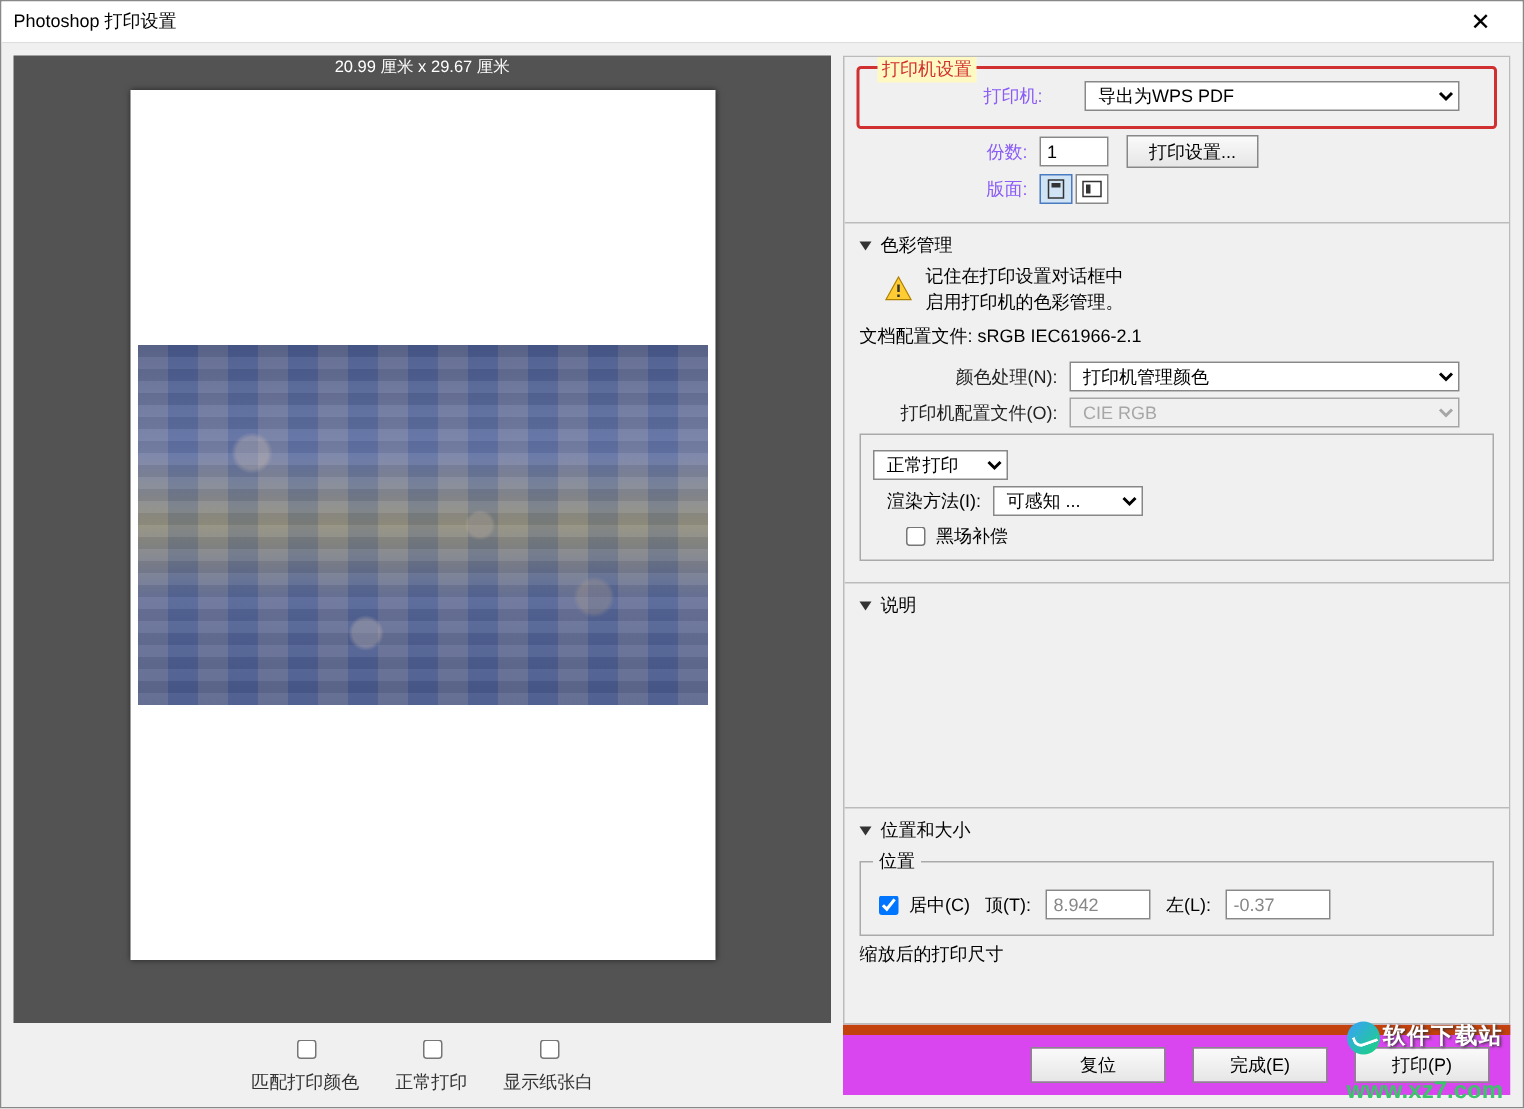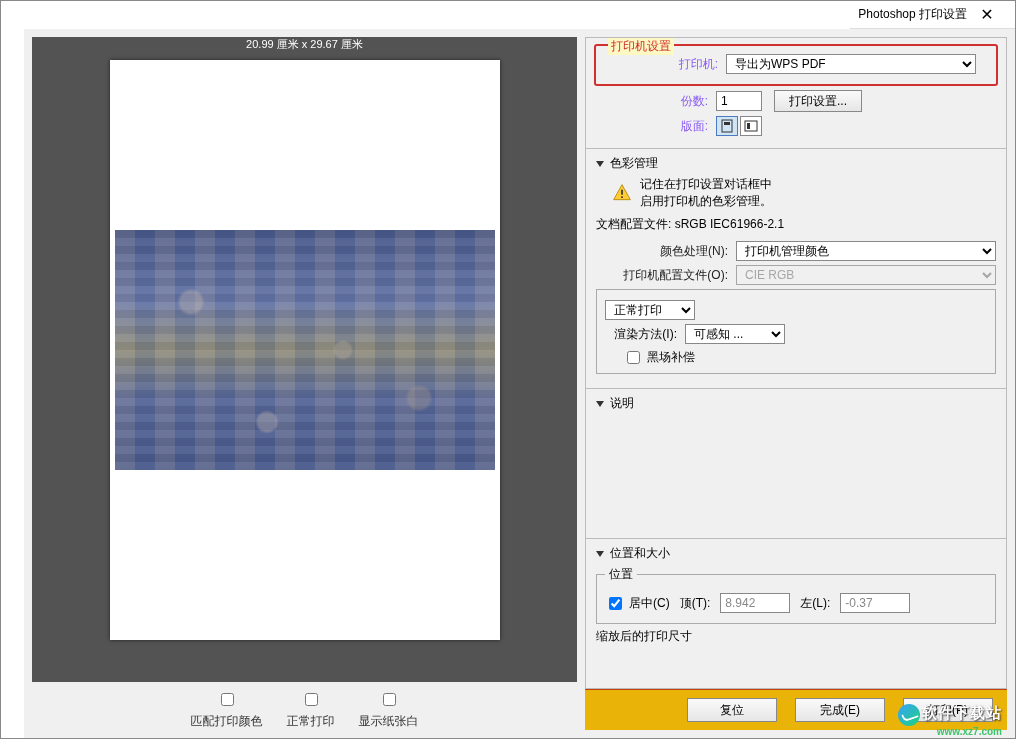--- a/index.html
+++ b/index.html
@@ -1,17 +1,17 @@
 <!DOCTYPE html>
 <html><head>
 <meta charset="utf-8">
 <style>
 * { box-sizing: border-box; font-family: "Microsoft YaHei", Arial, sans-serif; font-size: 12px; }
 body { margin: 0; background: #f0f0f0; width: 1016px; height: 739px; overflow: hidden; }
-.window { width: 1016px; height: 739px; background: #fff; border: 1px solid #888; display: flex; flex-direction: column; align-items: flex-end; }
+.window { width: 1016px; height: 739px; background: #fff; border: 1px solid #888; display: flex; flex-direction: column; }
 .titlebar { height: 28px; display: flex; align-items: center; padding: 0 8px; background: #fff; border-bottom: 1px solid #ddd; }
 .titlebar-title { flex: 1; }
 .titlebar-close { width: 40px; text-align: center; font-size: 16px; cursor: pointer; }
 .content { flex: 1; display: flex; background: #f0f0f0; padding: 8px; gap: 8px; overflow: hidden; }
 .left-panel { width: 545px; display: flex; flex-direction: column; }
 .preview-wrap { flex: 1; background: #535353; position: relative; display: flex; flex-direction: column; align-items: center; }
 .dim-label { color: #fff; font-size: 11px; margin-bottom: 2px; }
 .paper { width: 390px; height: 580px; background: #fff; box-shadow: 0 0 4px rgba(0,0,0,0.6); display: flex; align-items: center; justify-content: center; margin-top: 6px; }
 .photo { width: 380px; height: 240px; background: linear-gradient(135deg,#3a4a7a 0%,#5a6a9a 20%,#8a7a6a 40%,#4a5a8a 60%,#6a6a9a 80%,#3a4a7a 100%); position: relative; overflow: hidden; }
 .photo::before { content: ""; position: absolute; inset: 0; background:
@@ -27,43 +27,43 @@
 .left-checks label { display: flex; align-items: center; gap: 4px; flex-direction: column; }
 
 .right-panel { flex: 1; display: flex; flex-direction: column; overflow: hidden; }
 .scroll-area { flex: 1; overflow-y: auto; border: 1px solid #bbb; background: #f0f0f0; padding: 0; position: relative; }
 .group-highlight { border: 2px solid #d03030; border-radius: 3px; padding: 4px 10px 6px 10px; margin: 6px 8px 4px 8px; position: relative; }
 .group-highlight legend { position: absolute; top: -8px; left: 12px; background: #fef9c3; padding: 0 3px; color: #d03030; font-size:12px;}
 .form-row { display: flex; align-items: center; margin: 4px 0; }
 .form-label { width: 120px; text-align: right; padding-right: 8px; color: #8b5cf6; }
 .form-label-wide { width: 140px; text-align: right; padding-right: 8px; color: #222; }
 select, input[type=text] { border: 1px solid #888; background: #fff; height: 20px; padding: 1px 4px; }
-select.wide { width: 250px; }
+select.wide { width: 250px; margin-left: 20px; }
 input.small { width: 46px; }
 button.std { border: 1px solid #888; background: linear-gradient(#fafafa,#e6e6e6); height: 22px; padding: 0 14px; cursor: pointer; }
 .icon-btn { width: 22px; height: 20px; border: 1px solid #888; background: #fff; display: inline-flex; align-items: center; justify-content: center; cursor: pointer; margin-right: 2px; }
 .icon-btn.sel { background: #d0e4f5; border-color: #4a7abf; }
 .section { border-top: 1px solid #bbb; padding: 6px 10px 10px 10px; }
 .section-head { display: flex; align-items: center; gap: 6px; cursor: pointer; margin-bottom: 4px; }
 .tri { display:inline-block; width:0;height:0;border-left:4px solid transparent;border-right:4px solid transparent;border-top:6px solid #333; }
 .warn-row { display: flex; align-items: center; gap: 8px; margin: 4px 0 6px 16px; }
 .warn-icon { width: 20px; height: 20px; }
 .doc-profile { margin: 4px 0 8px 0; }
 fieldset.inner { border: 1px solid #aaa; margin: 4px 0; padding: 6px 8px; }
 fieldset.inner legend { padding: 0 4px; }
 .checkbox-row { display: flex; align-items: center; gap: 4px; margin: 4px 0 0 18px; }
 .pos-row { display:flex; align-items:center; gap: 10px; margin: 4px 0; }
 .pos-row label { display:flex; align-items:center; gap:4px;}
 .pos-row input[type=text] { width: 70px; }
 .disabled-input { background:#f0f0f0; color:#888; }
-.bottom-bar { padding: 8px 14px; display: flex; justify-content: flex-end; gap: 18px; border-top: 1px solid #c2410c; background:#eab308;}
+.bottom-bar { padding: 8px 14px; display: flex; justify-content: flex-end; gap: 18px; border-top: 7px solid #c2410c; background:#d946ef;}
 .bottom-bar button { width: 90px; height: 24px; }
 .watermark { position: absolute; right: 14px; bottom: 2px; pointer-events: none; text-align: right; }
 .wm-top { color:#fff; text-shadow: 1px 1px 2px #333; font-size: 15px; font-weight: bold; letter-spacing:1px;}
-.wm-bot { color: #3cc46a; font-weight: bold; font-size: 10px; }
+.wm-bot { color: #3cc46a; font-weight: bold; font-size: 16px; margin-top: 16px; }
 .wm-logo { display:inline-block; width: 22px; height: 22px; background: linear-gradient(135deg,#3aa0ff,#1ad47a); border-radius: 50%; vertical-align: middle; margin-right:2px; position:relative;}
 .wm-logo::after{content:"";position:absolute;left:4px;top:8px;width:14px;height:6px;border:2px solid #fff;border-top:none;border-right:none;transform:rotate(-20deg);border-radius:0 0 0 6px;}
 </style>
 </head>
 <body>
 
 <div class="window">
   <div class="titlebar">
     <span class="titlebar-title">Photoshop 打印设置</span>
     <span class="titlebar-close">✕</span>

